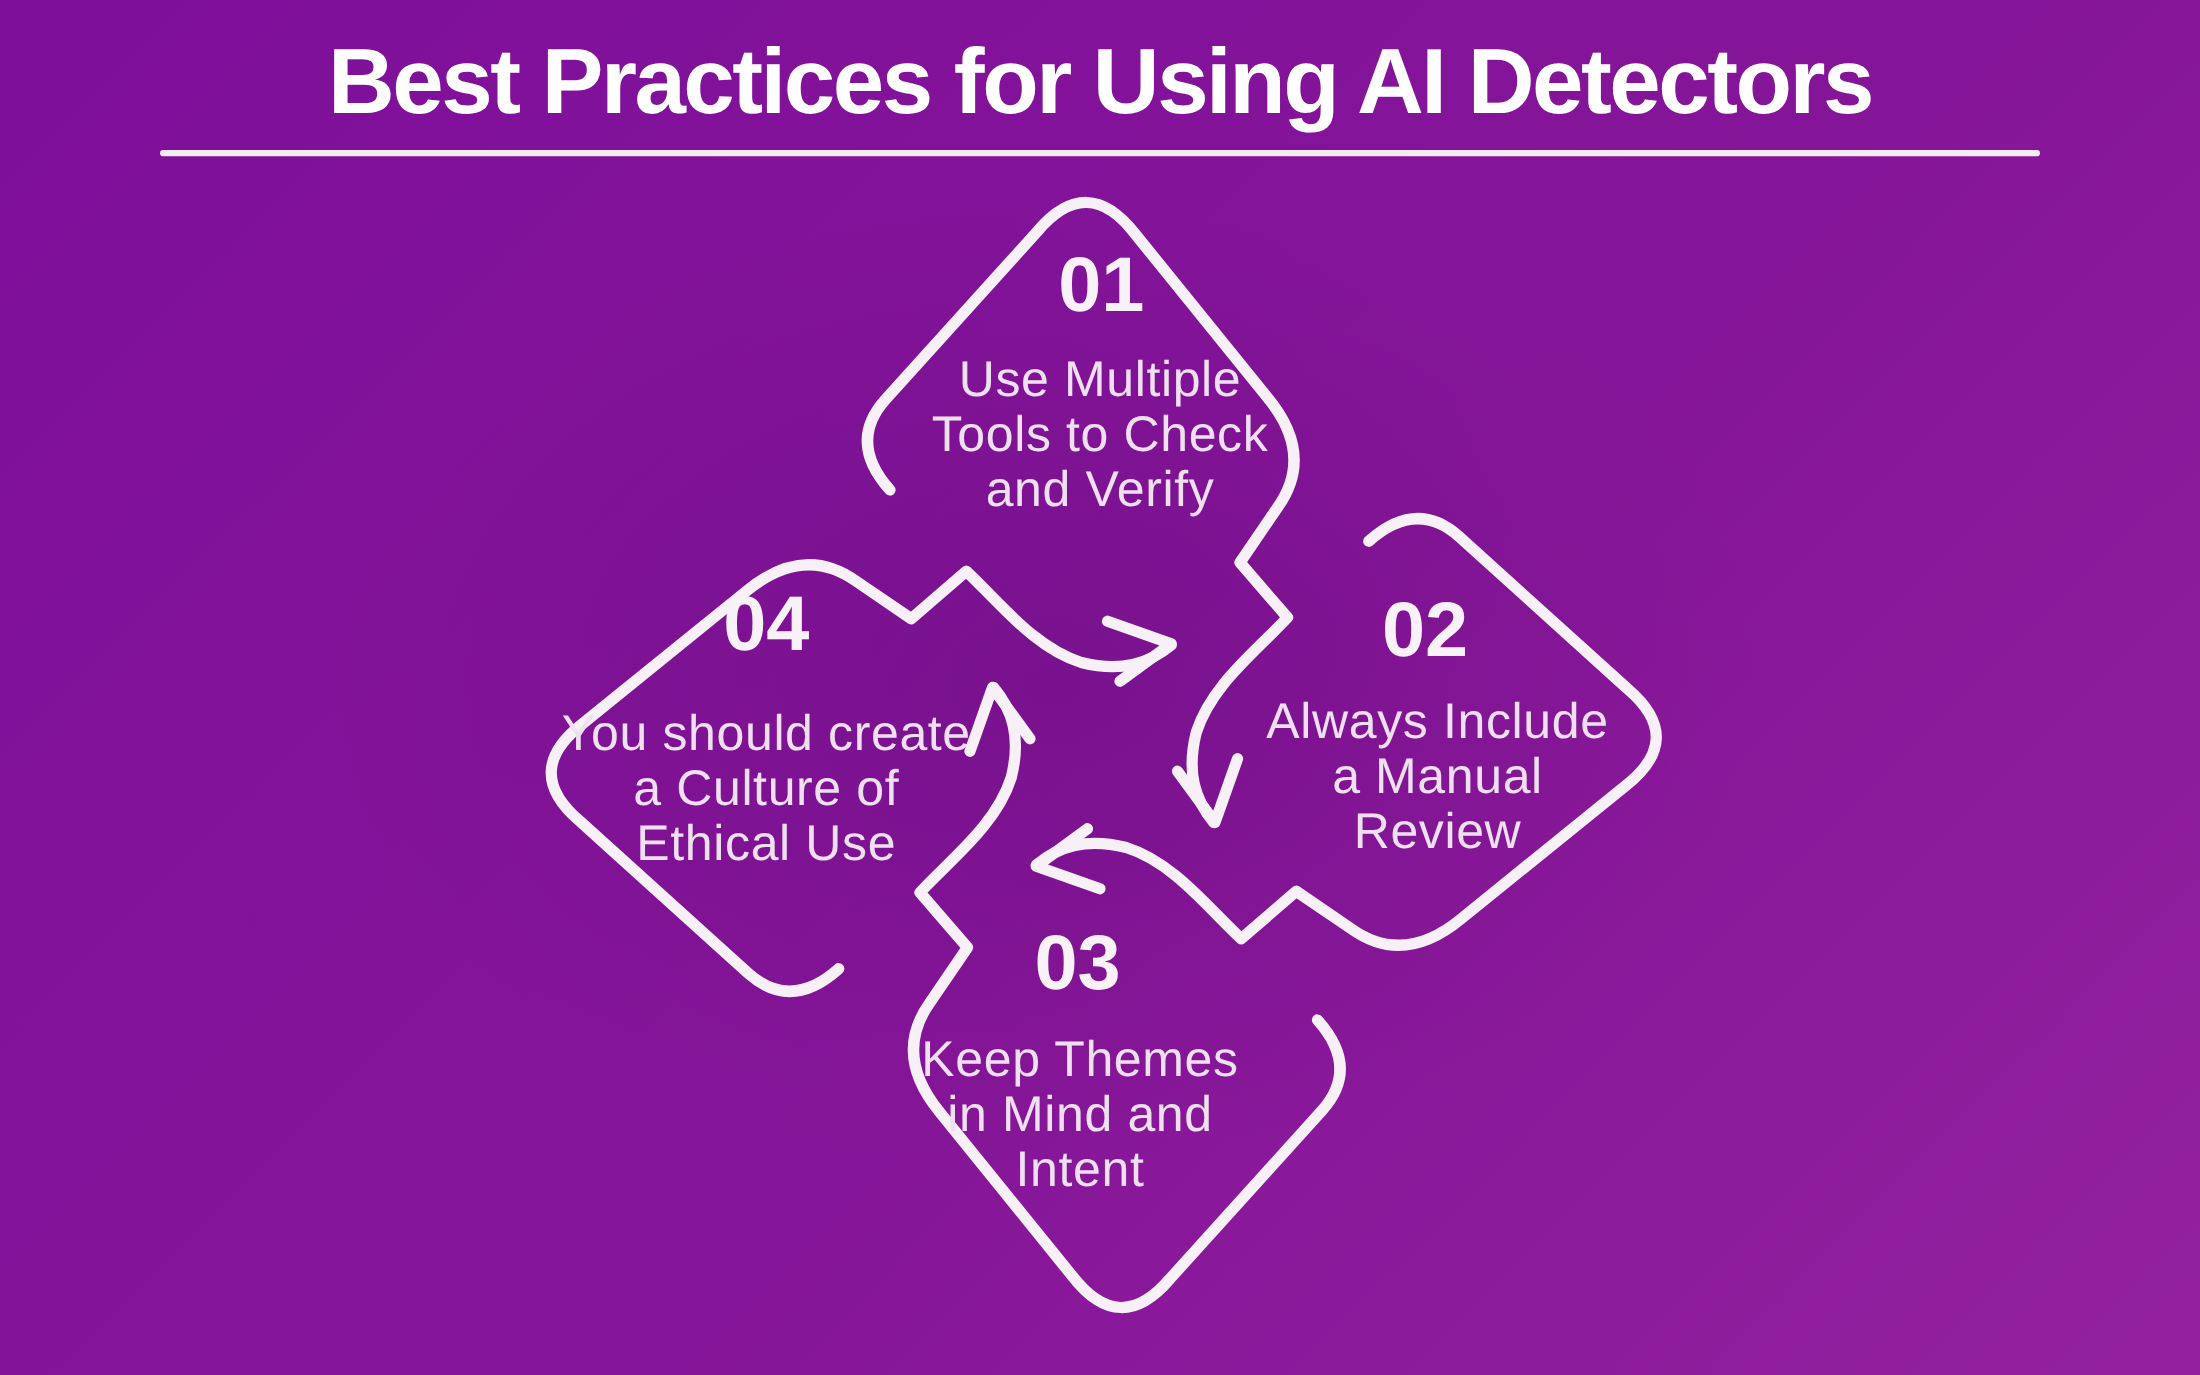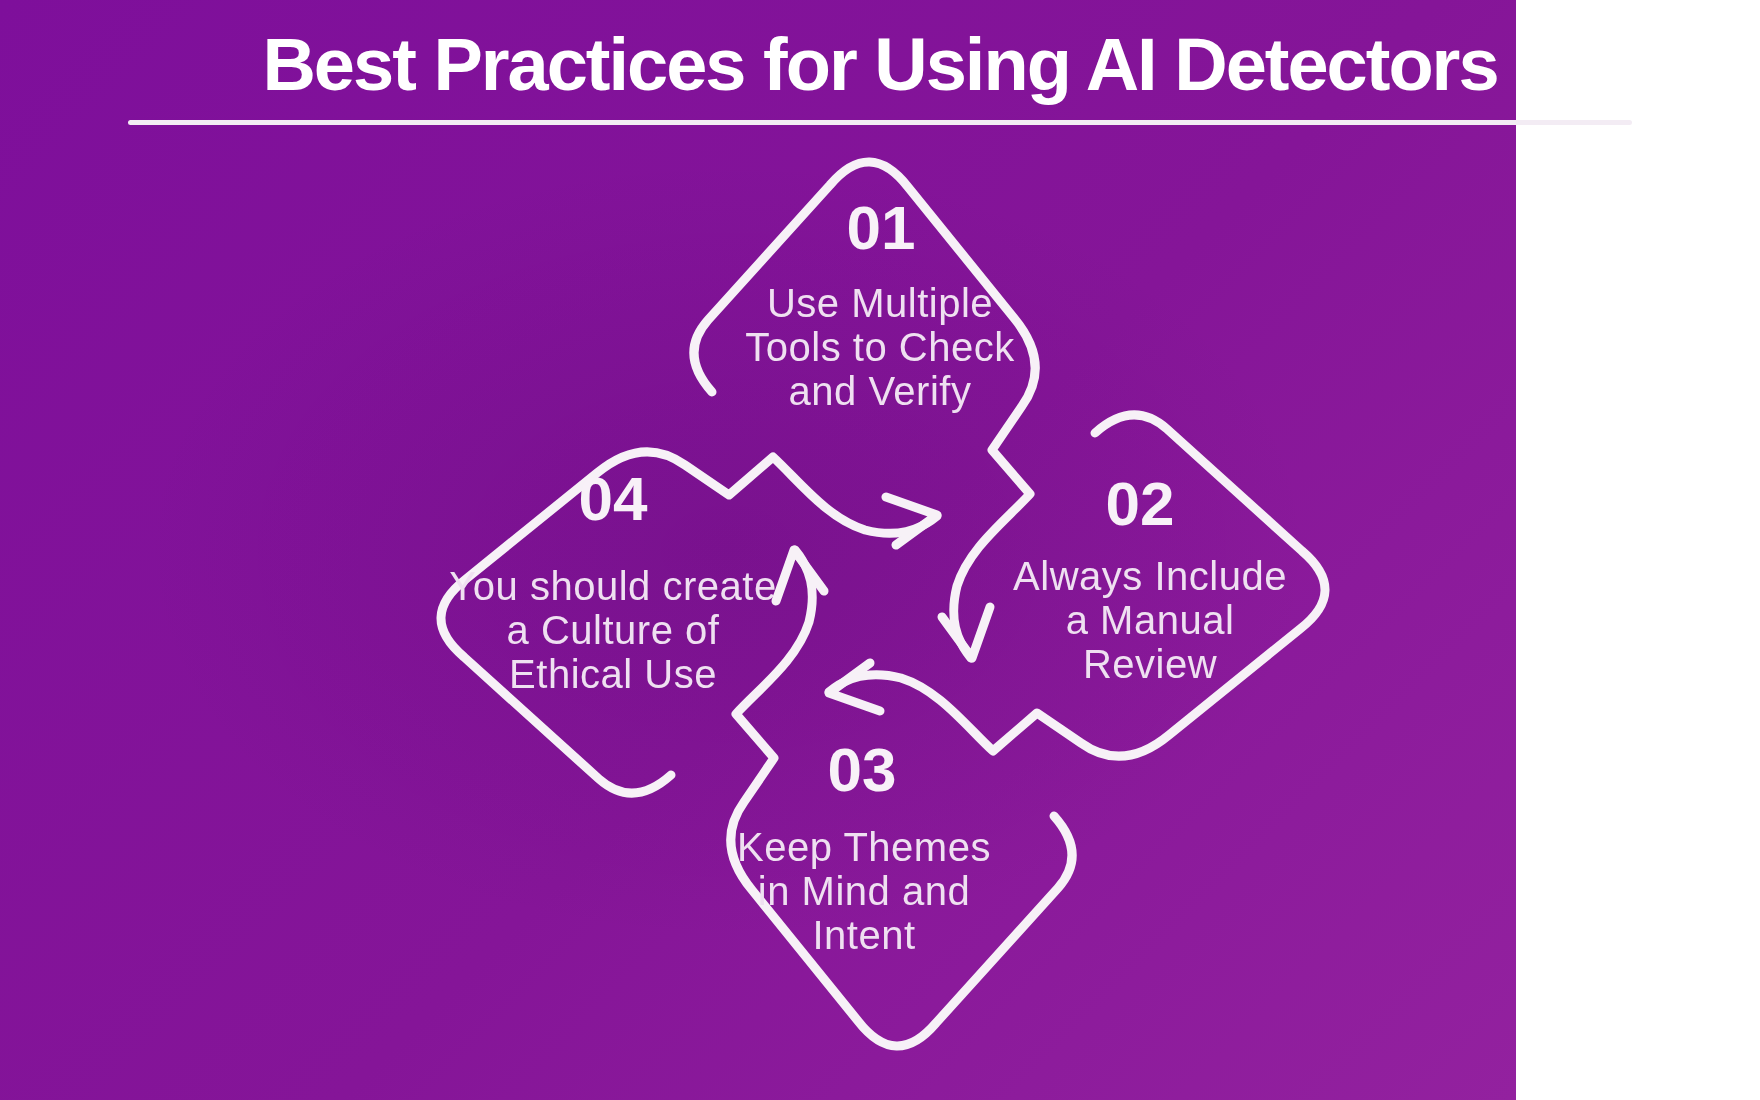--- a/index.html
+++ b/index.html
@@ -10,21 +10,21 @@
     --number-color:#f8f1f8;
     --body-text-color:#efe0f1;
     --underline-color:#f3ecf4;
   }
   html,body{margin:0;padding:0;}
   body{
     width:1760px;height:1100px;overflow:hidden;
     font-family:"Liberation Sans", sans-serif;
   }
   .stage{
-    position:relative;width:1516px;height:1100px;
+    position:relative;width:1760px;height:1100px;
     background:
       radial-gradient(ellipse 900px 600px at 48% 50%, rgba(55,0,80,0.14), rgba(55,0,80,0) 65%),
       linear-gradient(135deg, var(--background-top-left) 0%, #851598 55%, var(--background-bottom-right) 100%);
   }
   .page-title{
     position:absolute;top:22px;left:0;width:1760px;
     margin:0;text-align:center;
     font-size:74px;font-weight:700;letter-spacing:-2px;
     color:var(--title-color);
   }

